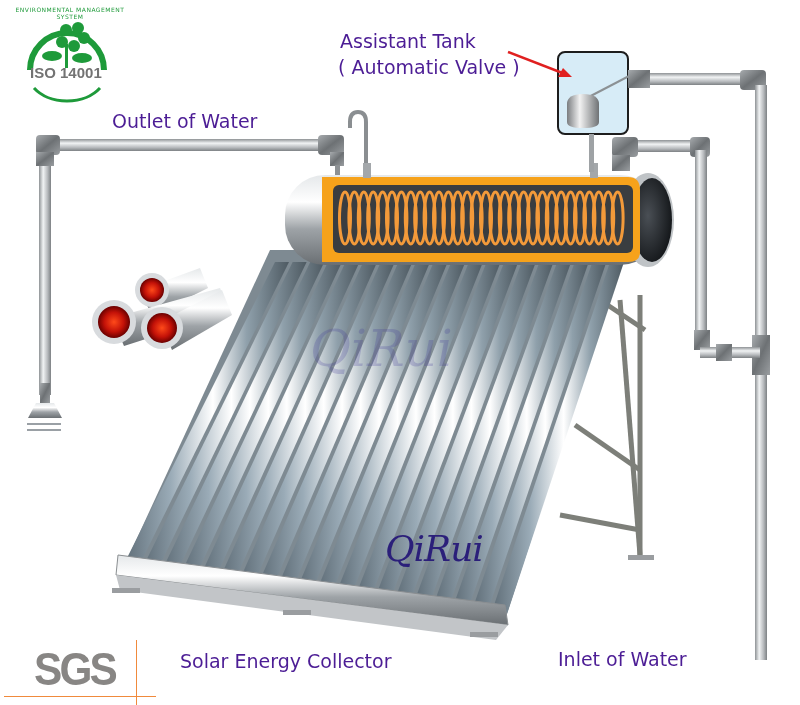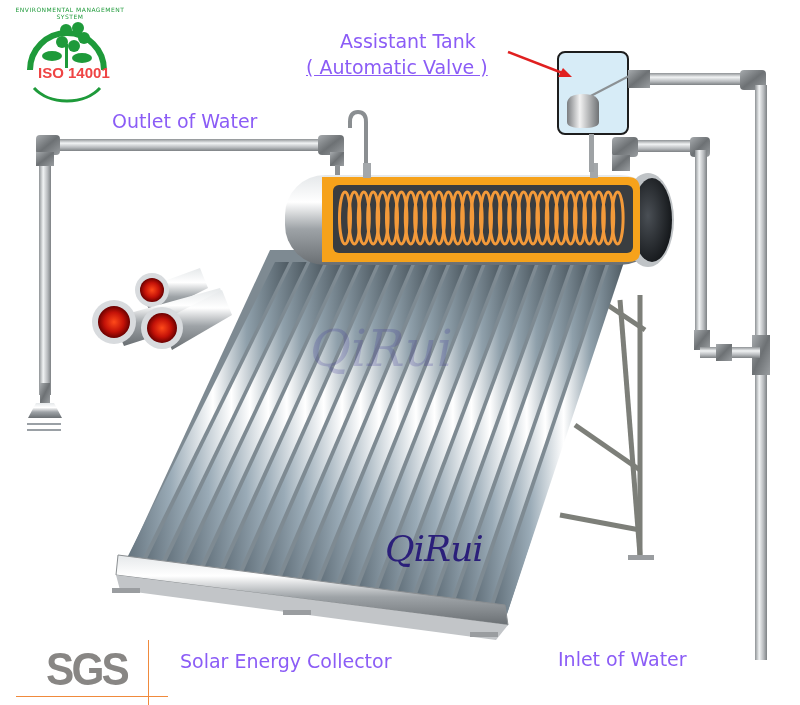--- a/index.html
+++ b/index.html
@@ -1,18 +1,18 @@
 <!DOCTYPE html>
 <html><head>
   <meta charset="utf-8">
   <style>
     html, body { margin:0; padding:0; background:#ffffff; }
     body { width:800px; height:705px; position:relative; overflow:hidden; font-family:"DejaVu Sans", sans-serif; }
     .abs { position:absolute; }
-    .label { position:absolute; color:#8b5cf6; font-family:"DejaVu Sans", sans-serif; font-size:19px; white-space:nowrap; }
+    .label { position:absolute; color:#4c1d95; font-family:"DejaVu Sans", sans-serif; font-size:19px; white-space:nowrap; }
     svg { position:absolute; left:0; top:0; }
   </style>
 </head>
 <body>
 
 <svg width="800" height="705" viewBox="0 0 800 705">
   <defs>
     <linearGradient id="pipeH" x1="0" y1="0" x2="0" y2="1">
       <stop offset="0" stop-color="#8e9295"></stop>
       <stop offset="0.35" stop-color="#f1f3f4"></stop>
@@ -217,28 +217,28 @@
       <circle cx="62" cy="42" r="6"></circle>
       <rect x="65" y="44" width="3" height="24"></rect>
       <ellipse cx="52" cy="56" rx="10" ry="5"></ellipse>
       <ellipse cx="82" cy="58" rx="10" ry="5"></ellipse>
     </g>
     <path d="M34 88 A40 30 0 0 0 100 88" fill="none" stroke="#1e9a3a" stroke-width="3"></path>
   </g>
 </svg>
 
 <div class="abs" style="left:14px;top:6px;width:112px;font-size:6px;color:#1e9a3a;text-align:center;letter-spacing:0.5px;">ENVIRONMENTAL MANAGEMENT SYSTEM</div>
-<div class="abs" style="left:38px;top:64px;font-size:15px;font-weight:bold;color:#ef4444;font-family:'Liberation Sans',sans-serif;">ISO 14001</div>
+<div class="abs" style="left:30px;top:64px;font-size:15px;font-weight:bold;color:#737373;font-family:'Liberation Sans',sans-serif;">ISO 14001</div>
 
 <div class="label" style="left:340px;top:30px;">Assistant Tank</div>
-<div class="label" style="left:306px;top:56px;text-decoration:underline;">( Automatic Valve )</div>
+<div class="label" style="left:338px;top:56px;">( Automatic Valve )</div>
 <div class="label" style="left:112px;top:110px;">Outlet of Water</div>
 <div class="label" style="left:180px;top:650px;">Solar Energy Collector</div>
 <div class="label" style="left:558px;top:648px;">Inlet of Water</div>
 
 <div class="abs" style="left:385px;top:528px;font-family:'DejaVu Serif',serif;font-style:italic;font-size:36px;color:#2b1f7a;letter-spacing:-1px;">QiRui</div>
 <div class="abs" style="left:310px;top:320px;font-family:'DejaVu Serif',serif;font-style:italic;font-size:50px;color:rgba(60,50,150,0.22);">QiRui</div>
 
-<div class="abs" style="left:16px;top:640px;width:155px;height:65px;">
+<div class="abs" style="left:4px;top:640px;width:155px;height:65px;">
   <div style="position:absolute;left:30px;top:2px;font-family:'Liberation Sans',sans-serif;font-weight:bold;font-size:46px;color:#888684;letter-spacing:-3px;transform:scaleX(0.92);transform-origin:left;">SGS</div>
   <div style="position:absolute;left:0;top:56px;width:152px;height:1px;background:#f08a3c;"></div>
   <div style="position:absolute;left:132px;top:0;width:1px;height:65px;background:#f08a3c;"></div>
 </div>
 
 </body></html>

